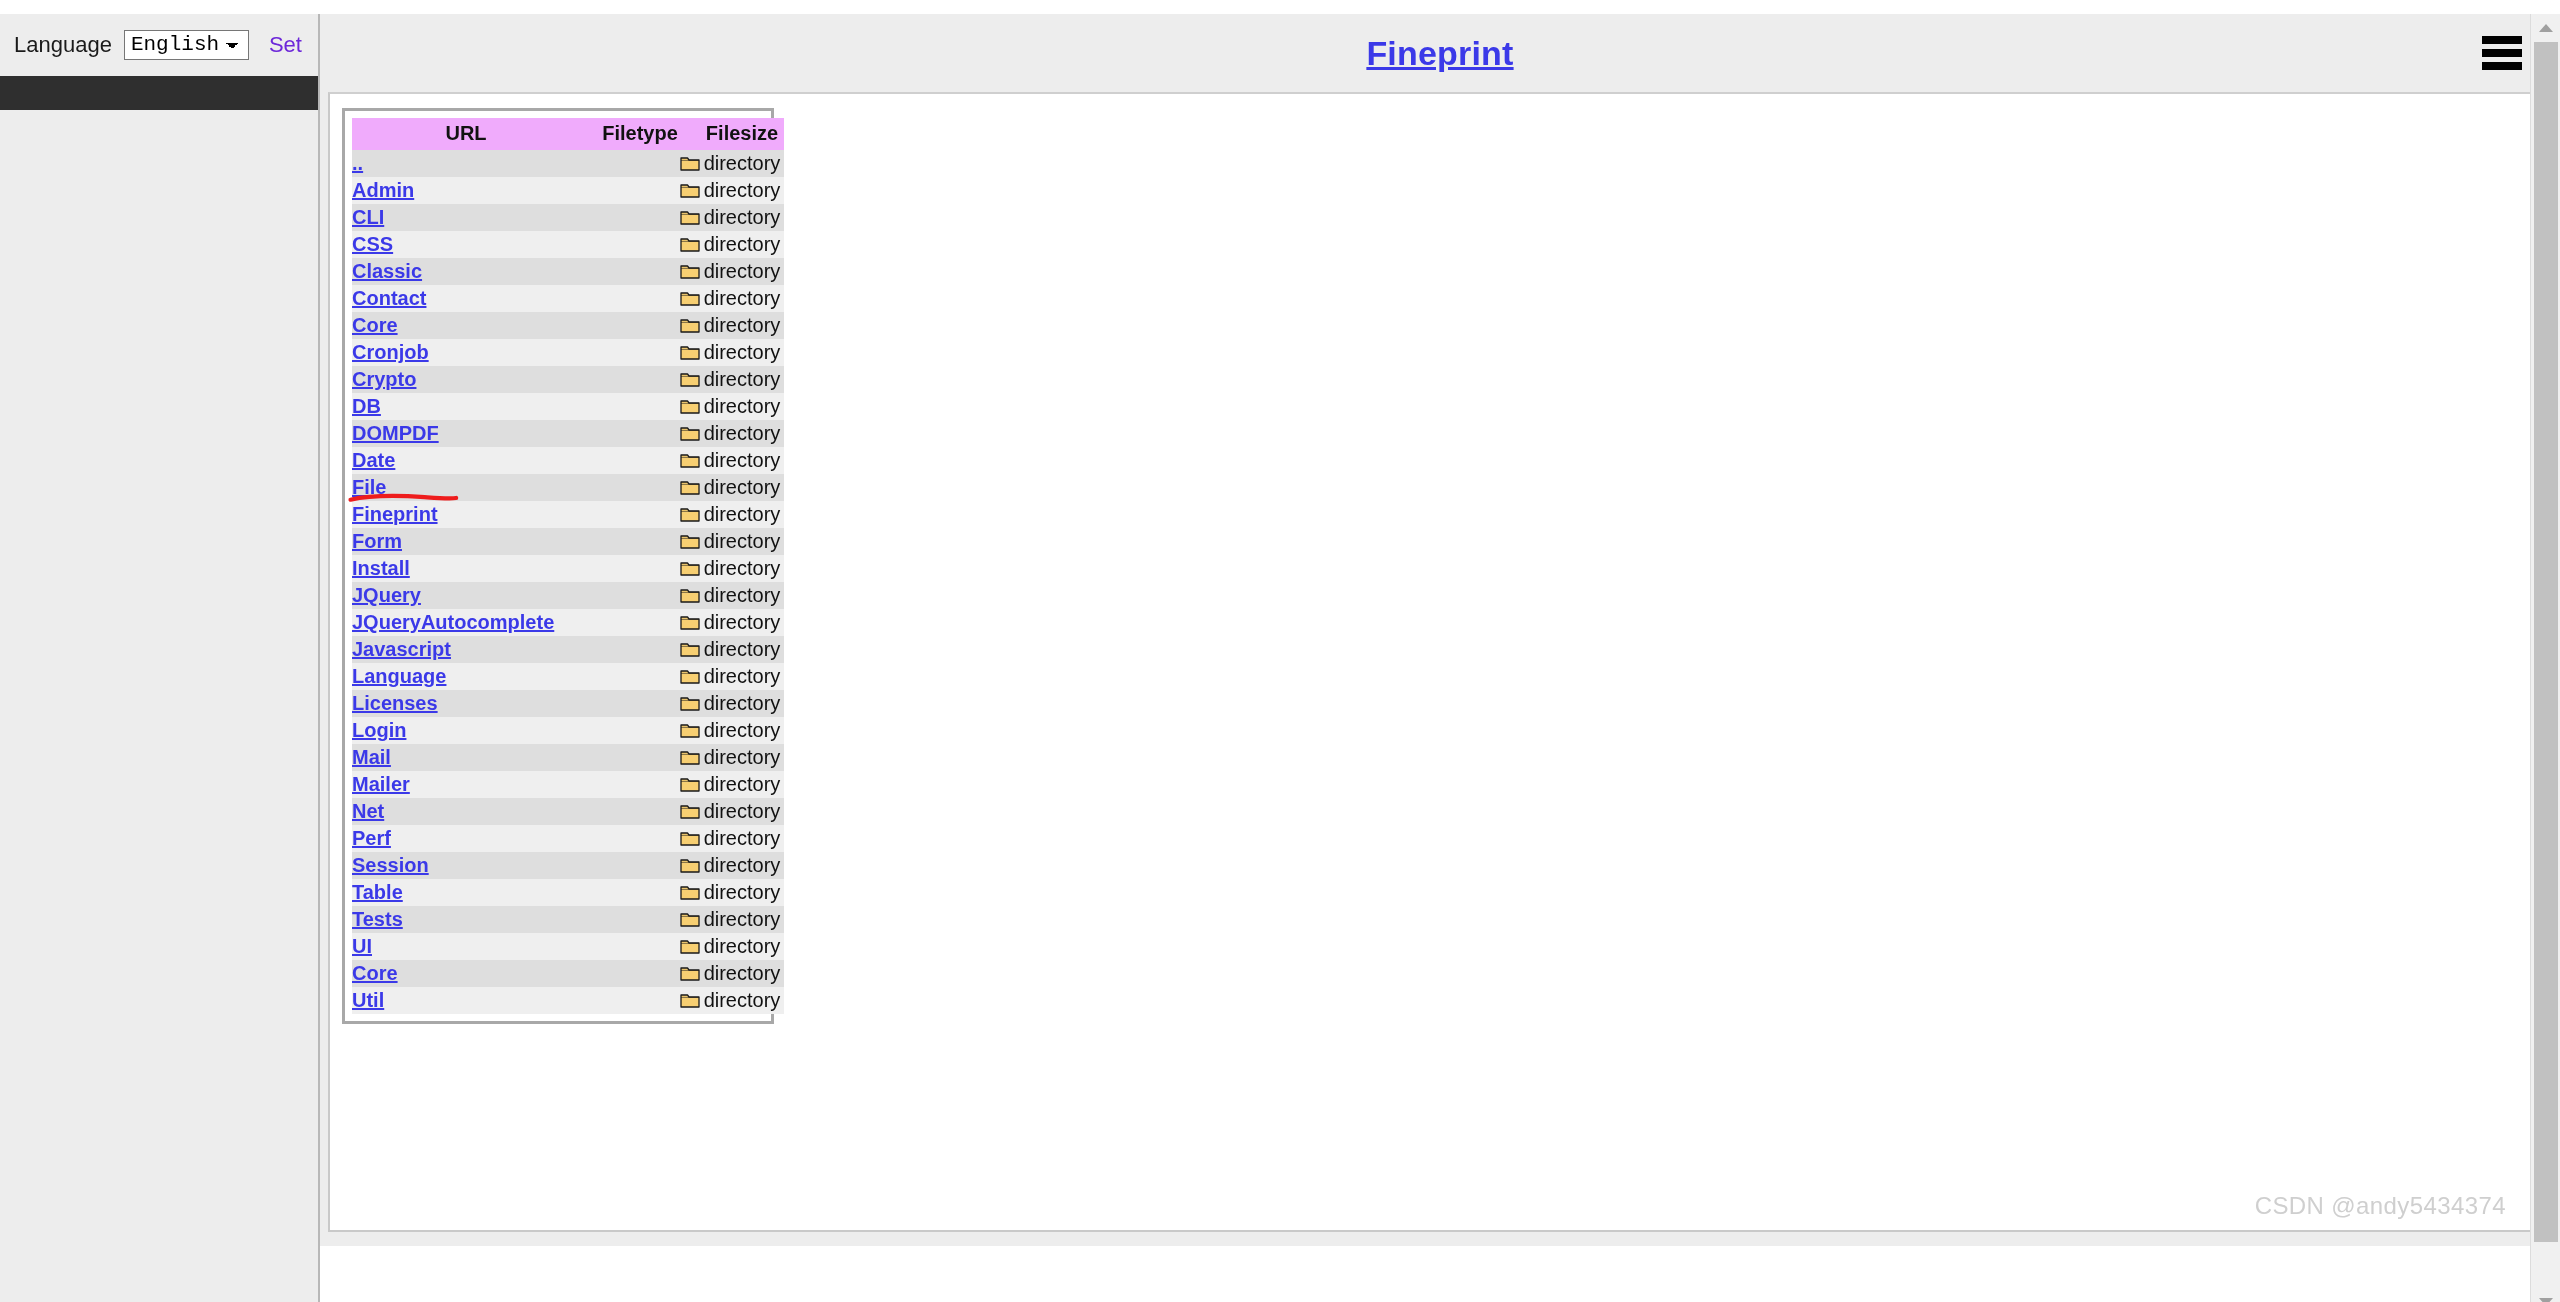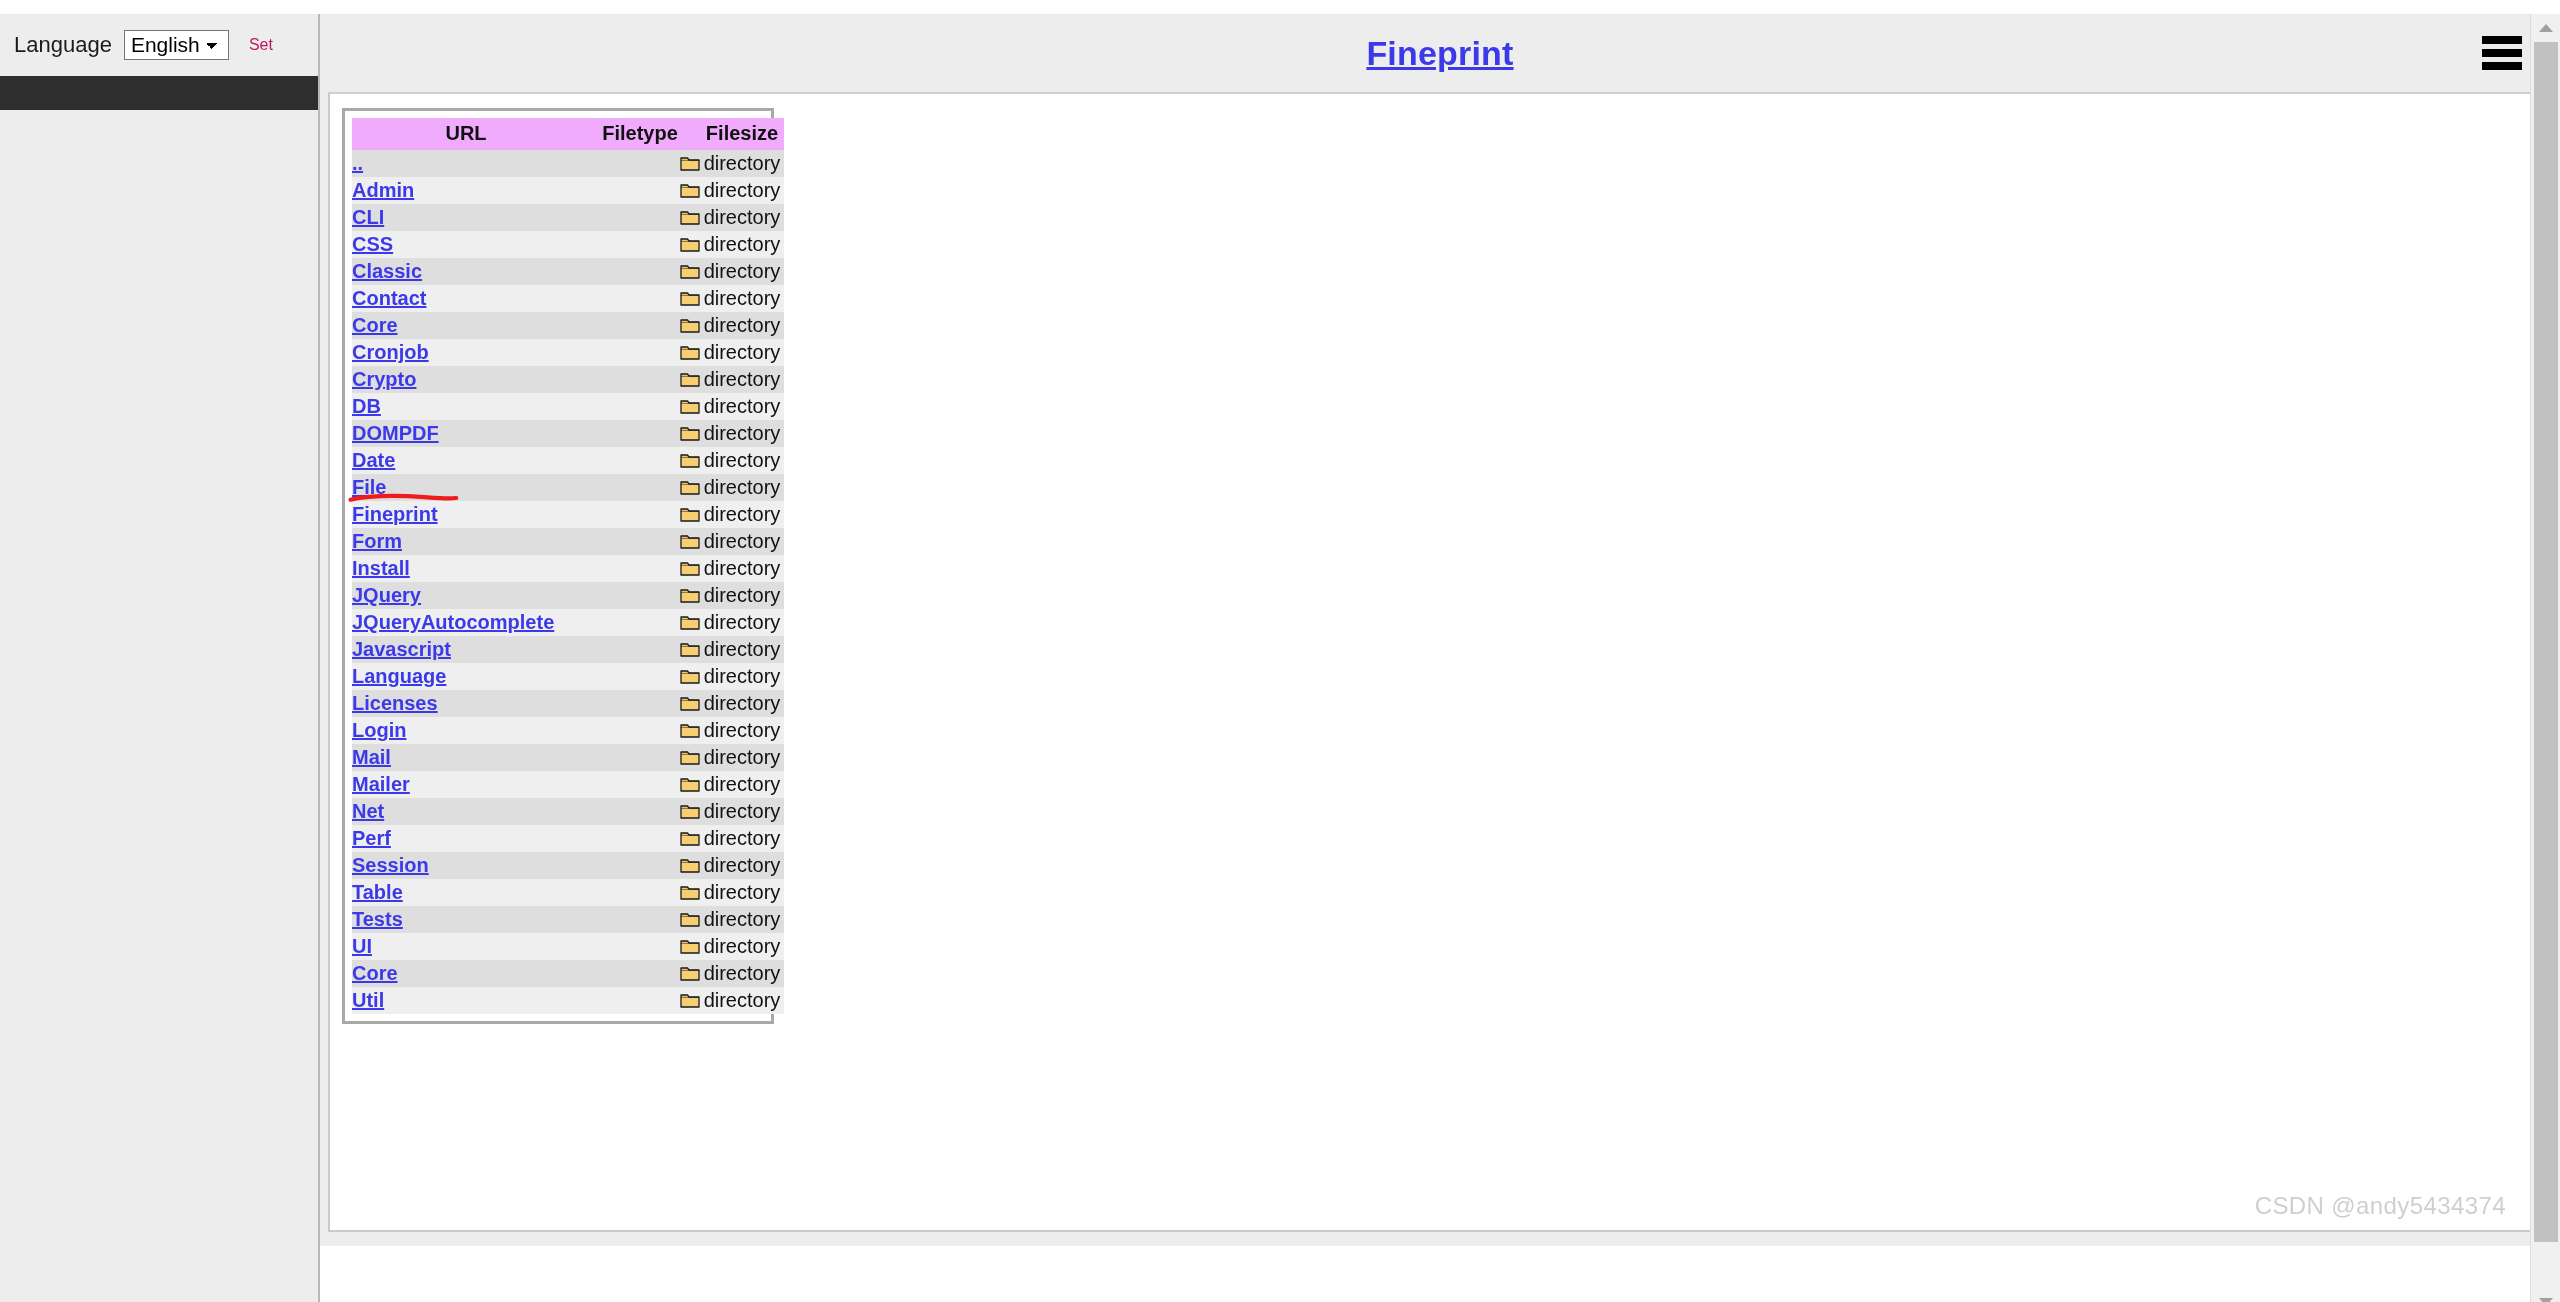--- a/index.html
+++ b/index.html
@@ -35,42 +35,42 @@
     align-items: center;
     padding-left: 14px;
     gap: 12px;
     background: #ededed;
   }
   .lang-label {
     font-size: 22px;
     color: #1a1a1a;
   }
   .lang-select {
-    font-family: Liberation Sans, sans-serif;
+    font-family: Liberation Mono, monospace;
     font-size: 21px;
     padding: 2px 6px 3px 6px;
     border: 1px solid #767676;
     background: #ffffff;
     color: #000;
     border-radius: 0;
     -webkit-appearance: none;
     appearance: none;
     background-image:
       linear-gradient(45deg, transparent 50%, #000 50%),
       linear-gradient(135deg, #000 50%, transparent 50%);
     background-position:
       calc(100% - 16px) calc(50% + 1px),
       calc(100% - 10px) calc(50% + 1px);
     background-size: 6px 6px, 6px 6px;
     background-repeat: no-repeat;
     padding-right: 28px;
   }
   .set-link {
-    font-size: 16px;
-    color: #be185d;
+    font-size: 22px;
+    color: #6d28d9;
     cursor: pointer;
     margin-left: 8px;
   }
   .dark-band {
     height: 34px;
     background: #2f2f2f;
     width: 100%;
   }
   .sidebar-body {
     background: #ededed;

